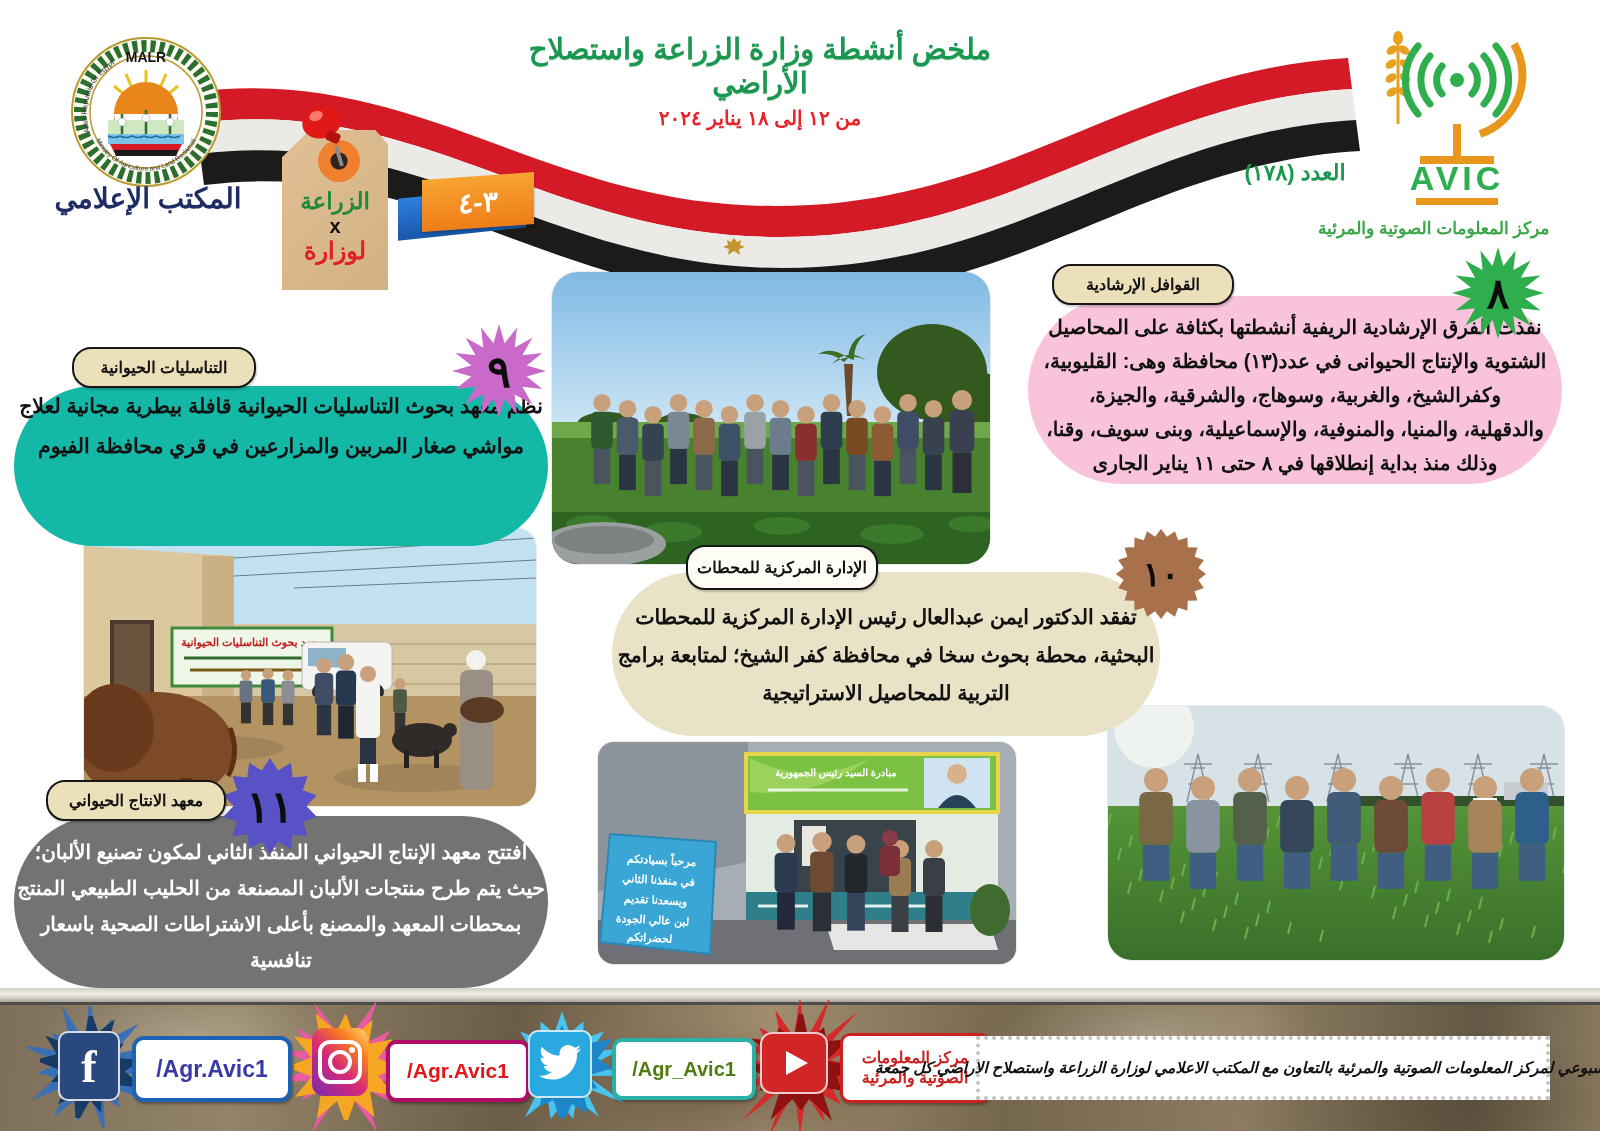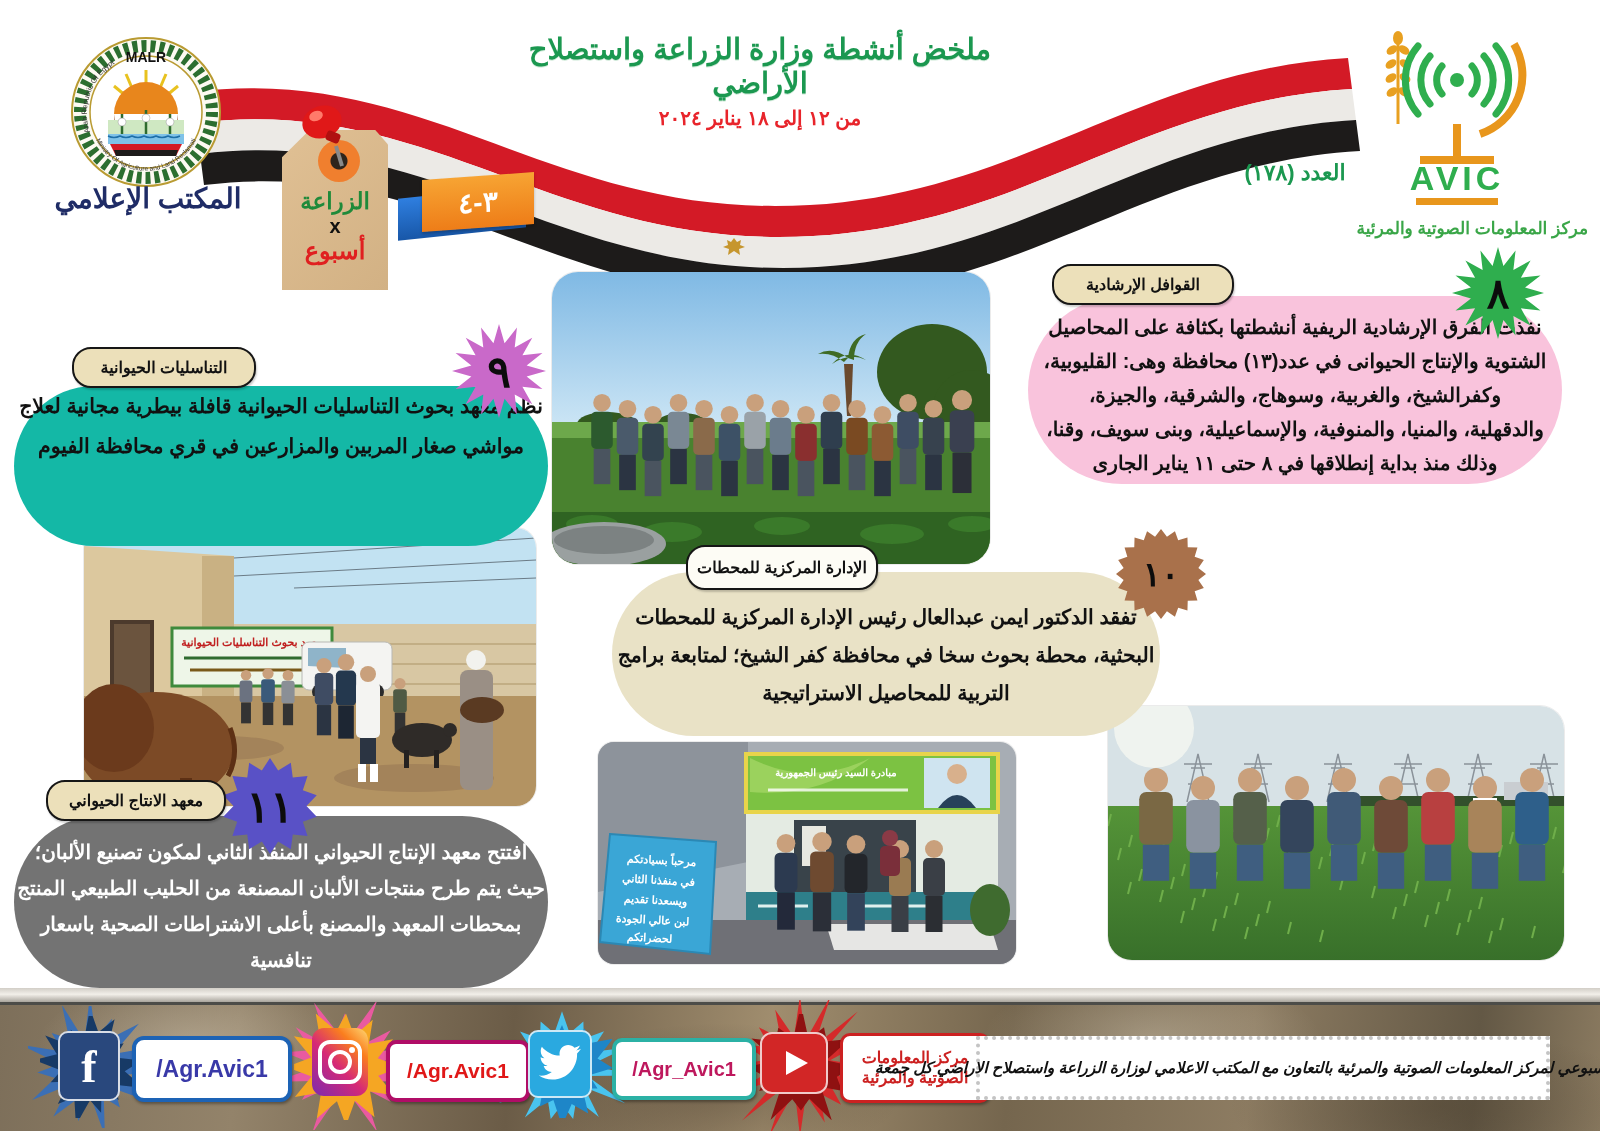--- a/index.html
+++ b/index.html
@@ -31,21 +31,21 @@
   #ribbon-blue{left:398px;top:192px;width:128px;height:42px;z-index:5;transform:skewY(-6deg);
                background:linear-gradient(#2f7fe0,#1857a8);}
   #ribbon-fold{left:398px;top:208px;width:0;height:0;z-index:4;border-top:16px solid #c01818;
                border-left:16px solid transparent;}
   #ribbon-orange{left:422px;top:176px;width:112px;height:52px;z-index:6;transform:skewY(-4deg);
                background:linear-gradient(#f7a433,#ee7d18);display:flex;align-items:center;justify-content:center;
                color:#fff;font-size:28px;font-weight:bold;direction:rtl;box-shadow:0 2px 3px rgba(0,0,0,.25);}
   
   #avic-svg{left:1368px;top:28px;width:178px;height:186px;z-index:6;}
   #avic-name{left:1318px;top:218px;width:270px;z-index:6;color:#3aa648;font-size:17px;font-weight:bold;
-             text-align:right;direction:rtl;}
+             text-align:left;direction:rtl;}
   
   .bubble{z-index:3;text-align:center;direction:rtl;font-weight:bold;color:#111;}
   .bubble .ln{white-space:nowrap;}
   .label-pill{z-index:4;background:#ece0ba;border:2px solid #161616;border-radius:19px;
               display:flex;align-items:center;justify-content:center;font-size:16px;font-weight:bold;
               color:#111;direction:rtl;box-shadow:1px 2px 2px rgba(0,0,0,.2);}
   .burst{z-index:4;display:flex;align-items:center;justify-content:center;font-weight:bold;color:#0c0c0c;}
   #sec8-burst {left:1452px;top:247px;width:92px;height:92px;background:#2fae4e;font-size:42px;}
   #sec8-label {left:1052px;top:264px;width:178px;height:37px;}
   #sec8-bubble{left:1028px;top:296px;width:534px;height:188px;background:#f9c3dc;border-radius:100px;
@@ -93,21 +93,21 @@
   #ig-splash2{left:294px;top:1014px;width:104px;height:106px;background:#f5a623;}
   #ig-icon{left:312px;top:1028px;width:56px;height:68px;border-radius:12px;
            background:linear-gradient(45deg,#7b2bb0,#d62976 45%,#fa7e1e 75%,#feda75);}
   #ig-pill{left:366px;top:1040px;width:136px;height:54px;border:4px solid #b00d67;border-radius:10px;
            color:#e01818;font-size:21px;}
   #tw-splash1{left:498px;top:1006px;width:128px;height:124px;background:#49c4ef;}
   #tw-splash2{left:512px;top:1018px;width:100px;height:100px;background:#1e86c8;}
   #tw-icon{left:528px;top:1030px;width:60px;height:64px;background:#2aa9e0;border-radius:10px;
            border:2px solid #cde9f6;}
   #tw-pill{left:592px;top:1038px;width:136px;height:54px;border:4px solid #2bb1a5;border-radius:10px;
-           color:#be185d;font-size:20px;}
+           color:#4d7c0f;font-size:20px;}
   #yt-splash1{left:730px;top:1000px;width:140px;height:132px;background:#d42a2a;}
   #yt-splash2{left:748px;top:1014px;width:106px;height:106px;background:#8f1111;}
   #yt-icon{left:760px;top:1032px;width:64px;height:58px;background:#d22626;border-radius:12px;
            border:2px solid #f0caca;}
   #yt-pill{left:820px;top:1033px;width:144px;height:64px;border:3px solid #cc2121;border-radius:10px;
            color:#cc2121;font-size:16px;line-height:20px;flex-direction:column;direction:rtl;}
   #issue-note{left:976px;top:1036px;width:574px;height:64px;z-index:6;background:#fff;border:4px dotted #c4c4c4;
            box-sizing:border-box;display:flex;align-items:center;justify-content:center;
            font-size:15.5px;font-weight:bold;font-style:italic;color:#111;direction:rtl;white-space:nowrap;}
   .play-tri{width:0;height:0;border-left:22px solid #fff;border-top:12px solid transparent;border-bottom:12px solid transparent;margin-left:6px;}
@@ -163,21 +163,21 @@
       <path d="M44,114 L108,114 L106,120 L46,120 Z" fill="#1d1b1a"></path>
     </g>
     <text font-size="6.5" fill="#333"><textPath href="#arcB">Ministry Of Agriculture and Land Reclamation</textPath></text>
   </svg>
   <div id="media-office" class="abs">المكتب الإعلامي</div>
 
   <div id="week-tag" class="abs">
     <div id="tag-hole"></div>
     <div id="tag-w1">الزراعة</div>
     <div id="tag-w2">x</div>
-    <div id="tag-w3">أسبوع</div>
+    <div id="tag-w3">لوزارة</div>
   </div>
   <svg id="push-pin" class="abs" viewBox="0 0 60 78">
     <line x1="40" y1="46" x2="46" y2="66" stroke="#8a8a8a" stroke-width="4"></line>
     <ellipse cx="26" cy="22" rx="20" ry="16" fill="#e01818" transform="rotate(-18 26 22)"></ellipse>
     <ellipse cx="20" cy="16" rx="7" ry="5" fill="#ff7a6a" transform="rotate(-18 20 16)"></ellipse>
     <rect x="30" y="32" width="14" height="10" rx="3" fill="#b01010" transform="rotate(22 37 37)"></rect>
   </svg>
 
   <div id="ribbon-fold" class="abs"></div>
   <div id="ribbon-blue" class="abs"></div>

